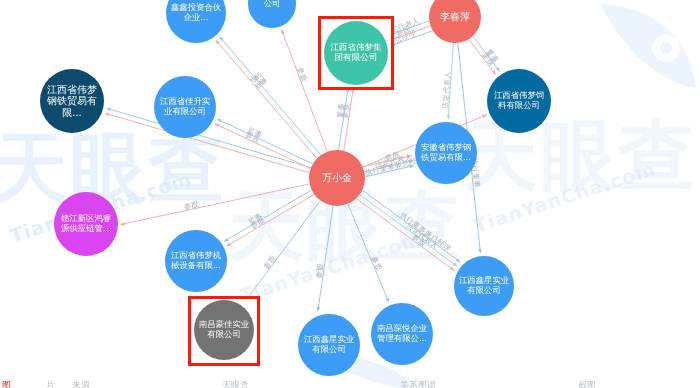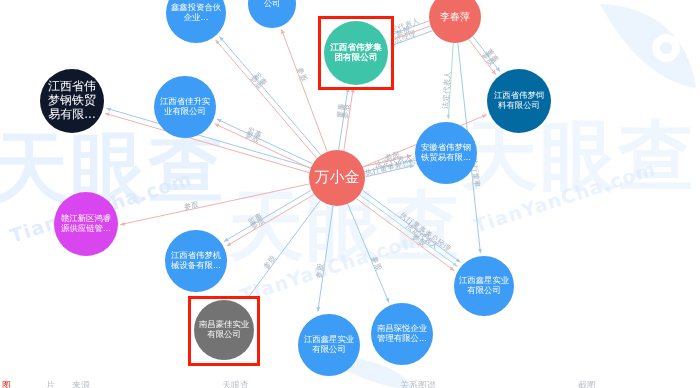--- a/index.html
+++ b/index.html
@@ -146,36 +146,36 @@
       <line x1="359.56469076094635" y1="194.57814015089937" x2="457.4059001745989" y2="266.46147767929716" stroke="#a7ded2" stroke-width="1" marker-end="url(#arw2)"></line>
       <text x="420.22624059741094" y="237.645809418506" class="edge-label" text-anchor="middle" transform="rotate(36.30 420.23 239.15)">法定代表人</text>
       <line x1="356.4858933043507" y1="198.76872557793226" x2="454.3271027180033" y2="270.65206310633005" stroke="#f0b2ab" stroke-width="1" marker-end="url(#arw1)"></line>
       <text x="417.1474431408153" y="241.83639484553888" class="edge-label" text-anchor="middle" transform="rotate(36.30 417.15 243.34)">参股</text>
     </svg>
 
   <div class="hl-box" style="left:318px;top:16px;width:76px;height:74px;"></div>
   <div class="hl-box" style="left:188px;top:296px;width:72px;height:70px;"></div>
 
   <div id="node-layer">
-      <div class="node" style="left: 309px; top: 150px; width: 56px; height: 56px; background: rgb(239, 107, 99); font-size: 15px;">
+      <div class="node" style="left: 309px; top: 150px; width: 56px; height: 56px; background: rgb(239, 107, 99); font-size: 10px;">
         <span class="lbl">万小金</span>
       </div>
       <div class="node" style="left: 429px; top: -9px; width: 52px; height: 52px; background: rgb(239, 107, 99); font-size: 10px;">
         <span class="lbl">李春萍</span>
       </div>
-      <div class="node" style="left: 324px; top: 21px; width: 64px; height: 64px; background: rgb(62, 196, 168); font-size: 8.6px; font-weight: bold;">
+      <div class="node" style="left: 324px; top: 21px; width: 64px; height: 64px; background: rgb(62, 196, 168); font-size: 8.6px;">
         <span class="lbl">江西省伟梦集团有限公司</span>
       </div>
       <div class="node" style="left: 166px; top: -17px; width: 60px; height: 60px; background: rgb(61, 156, 245); font-size: 8.4px;">
         <span class="lbl">鑫鑫投资合伙企业...</span>
       </div>
       <div class="node" style="left: 248px; top: -20px; width: 48px; height: 48px; background: rgb(61, 156, 245); font-size: 8.4px;">
         <span class="lbl">公司</span>
       </div>
-      <div class="node" style="left: 40px; top: 69px; width: 64px; height: 64px; background: #0f172a; font-size: 12px;">
+      <div class="node" style="left: 40px; top: 69px; width: 64px; height: 64px; background: #0c4a6e; font-size: 10px;">
         <span class="lbl">江西省伟梦钢铁贸易有限...</span>
       </div>
       <div class="node" style="left: 154px; top: 76px; width: 62px; height: 62px; background: rgb(61, 156, 245); font-size: 8.4px;">
         <span class="lbl">江西省佳升实业有限公司</span>
       </div>
       <div class="node" style="left: 487px; top: 69px; width: 64px; height: 64px; background: #0369a1; font-size: 8.4px;">
         <span class="lbl">江西省伟梦饲料有限公司</span>
       </div>
       <div class="node" style="left: 415px; top: 122px; width: 62px; height: 62px; background: rgb(61, 156, 245); font-size: 8.4px;">
         <span class="lbl">安徽省伟梦钢铁贸易有限...</span>

